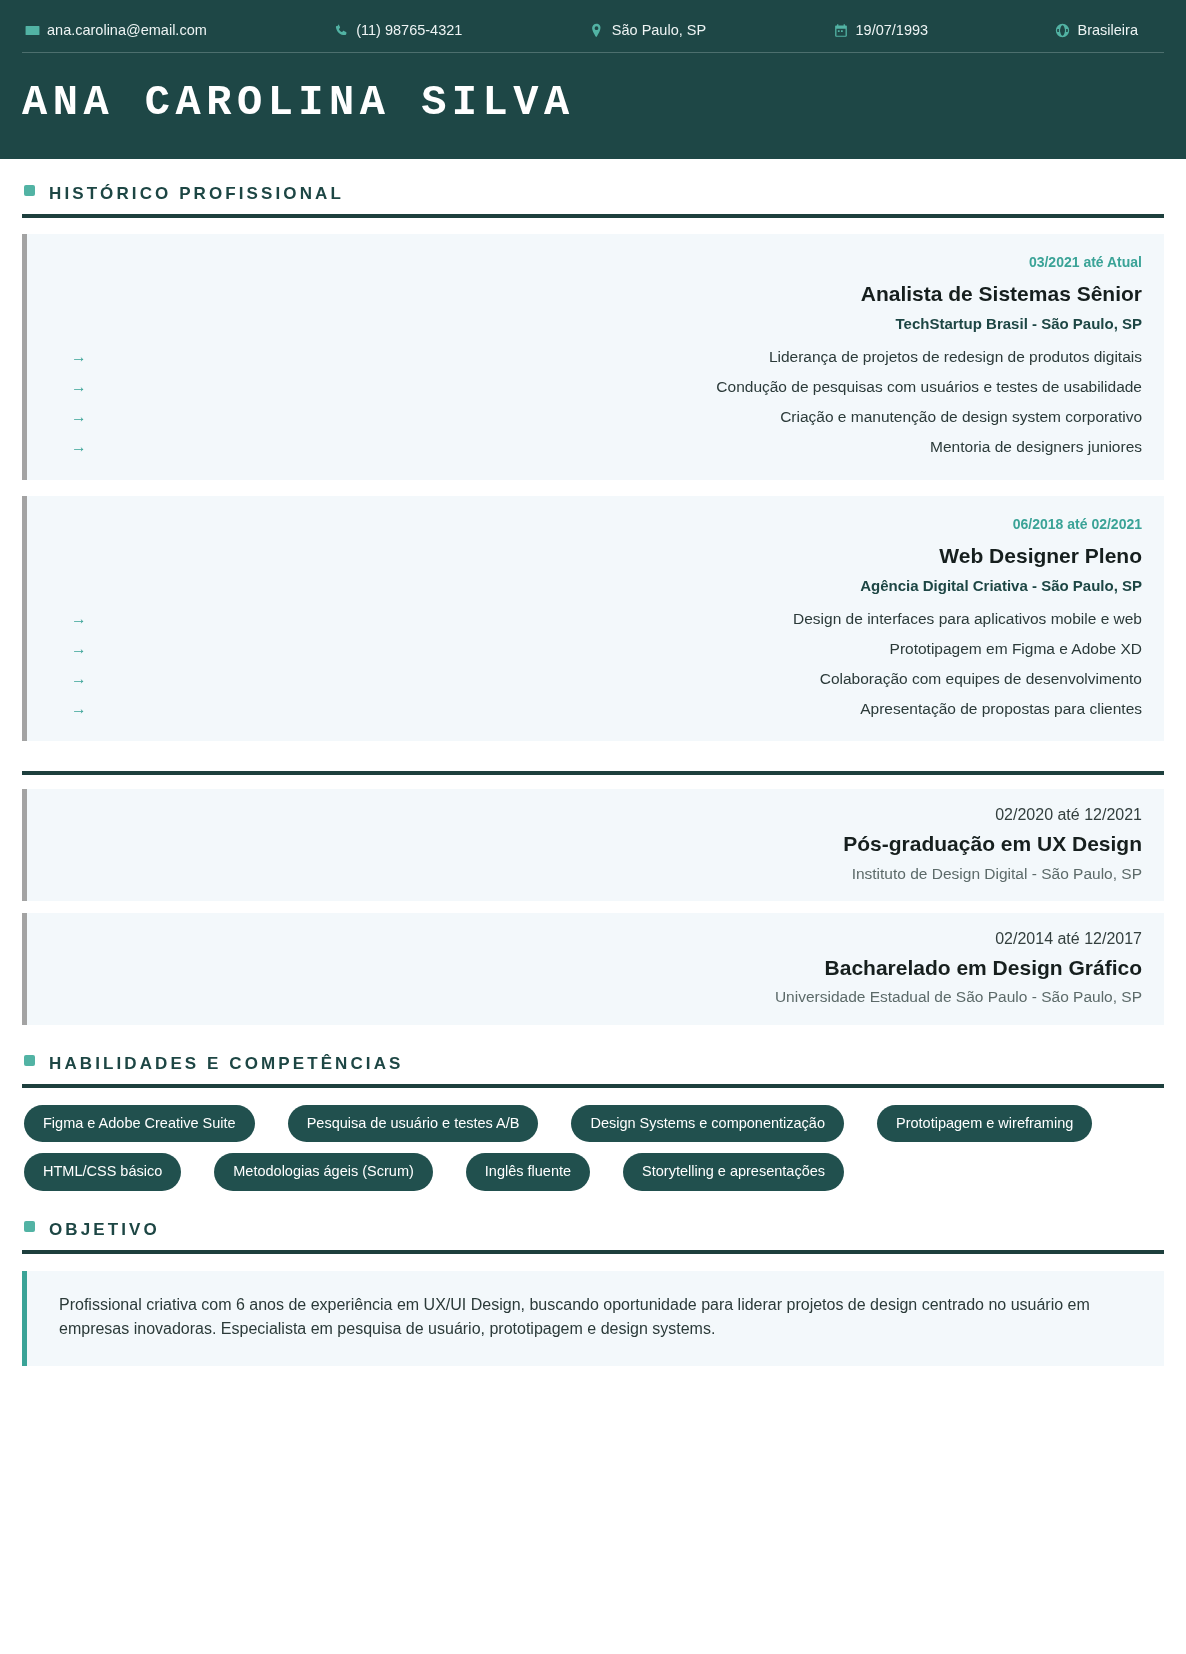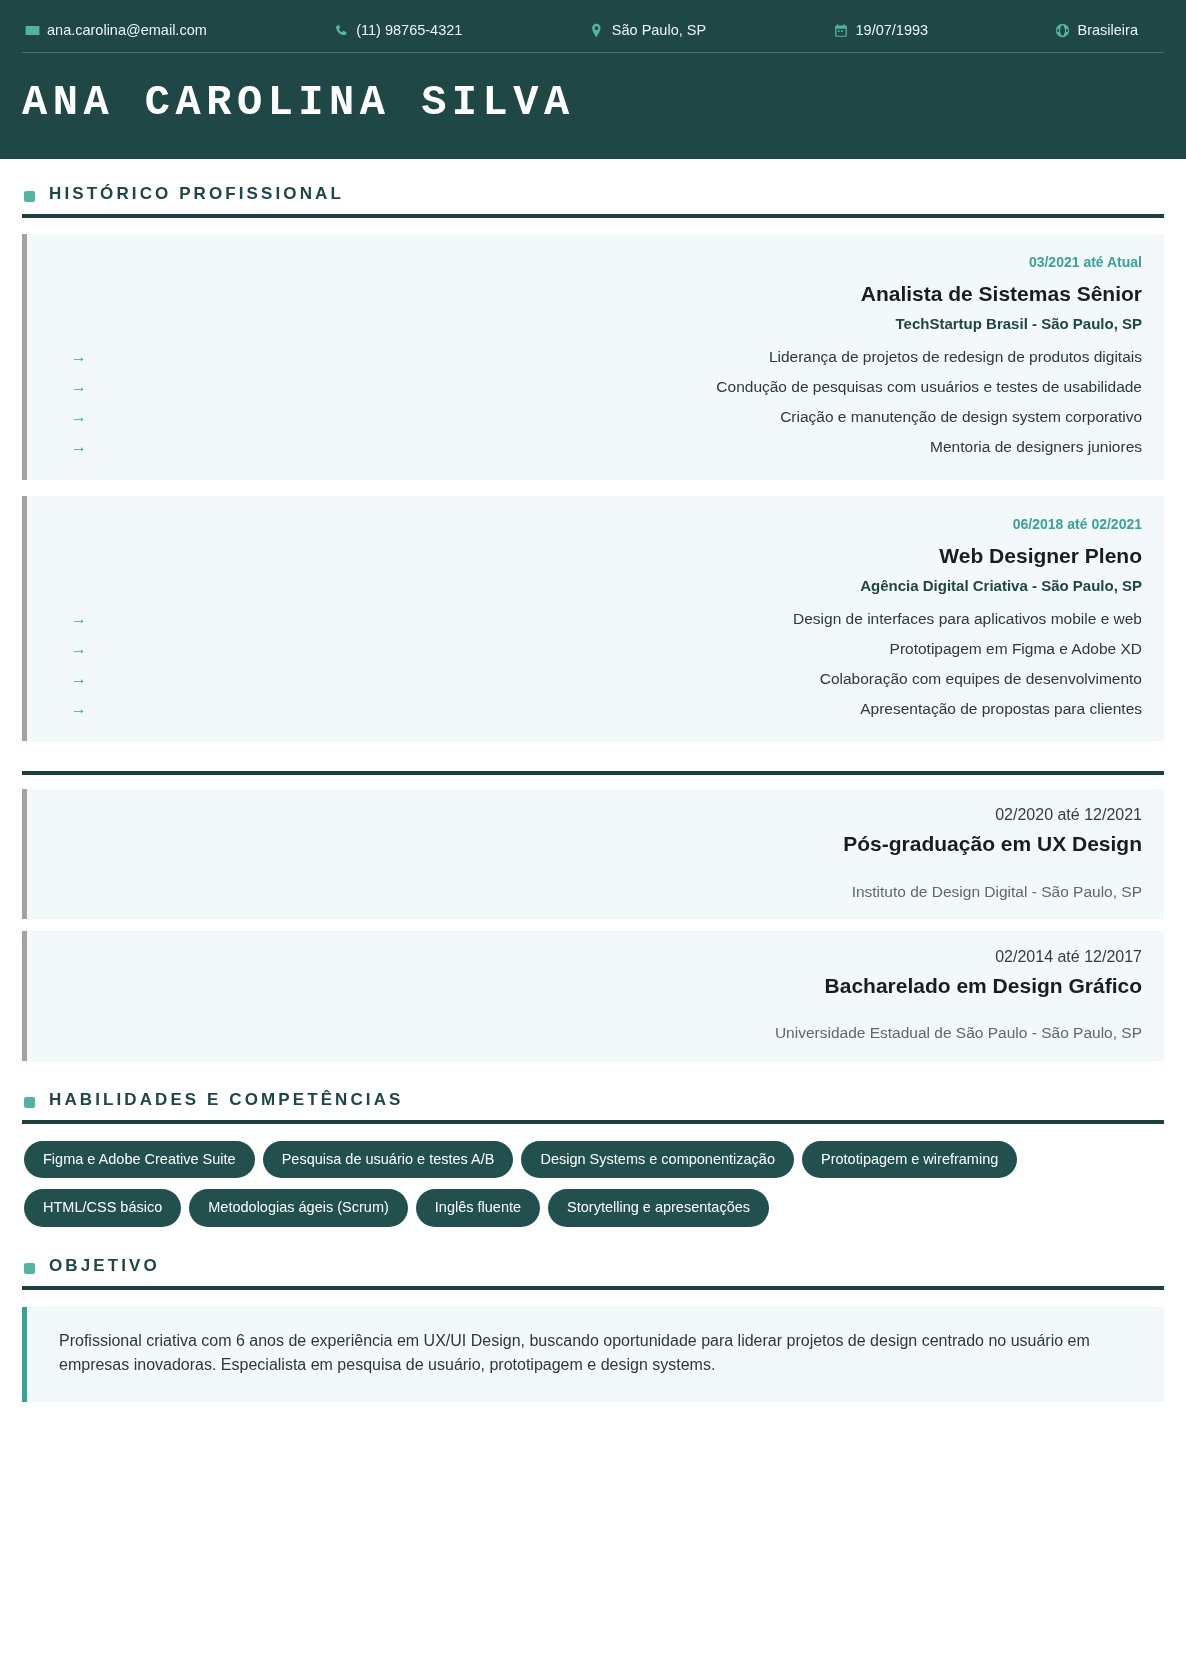--- a/index.html
+++ b/index.html
@@ -78,21 +78,21 @@
   .content {
     padding: 0 22px 24px 22px;
   }
 
   
   .section { margin-top: 30px; }
   .section:first-child { margin-top: 26px; }
 
   .section-head {
     display: flex;
-    align-items: flex-end;
+    align-items: flex-start;
     padding-left: 2px;
   }
 
   .sec-bullet {
     width: 11px;
     height: 11px;
     background: #52b3a4;
     border-radius: 2px;
     flex: 0 0 auto;
     margin-right: 14px;
@@ -184,29 +184,29 @@
     color: #161f1e;
     font-size: 21px;
     font-weight: 700;
     margin-top: 6px;
     line-height: 1.25;
   }
   .edu-school {
     color: #5c6a69;
     font-size: 15.5px;
     font-weight: 400;
-    margin-top: 24px;
+    margin-top: 6px;
     line-height: 1.25;
   }
 
   
   .pills {
     display: flex;
     flex-wrap: wrap;
-    gap: 11px 8px;
+    gap: 11px 33px;
     margin-top: 17px;
     padding-left: 2px;
   }
 
   .pill {
     background: #21504e;
     color: #ffffff;
     font-size: 14.5px;
     line-height: 1;
     padding: 11px 19px 12px 19px;

